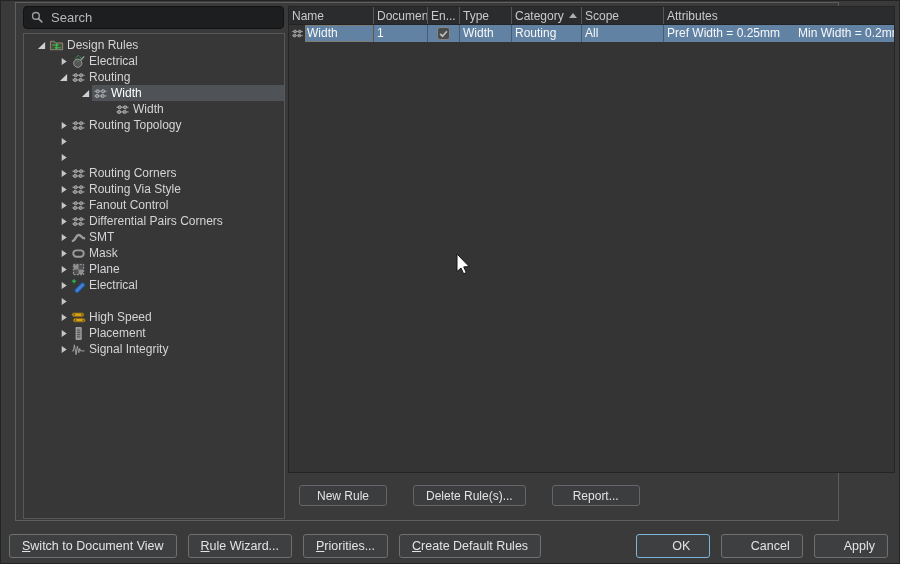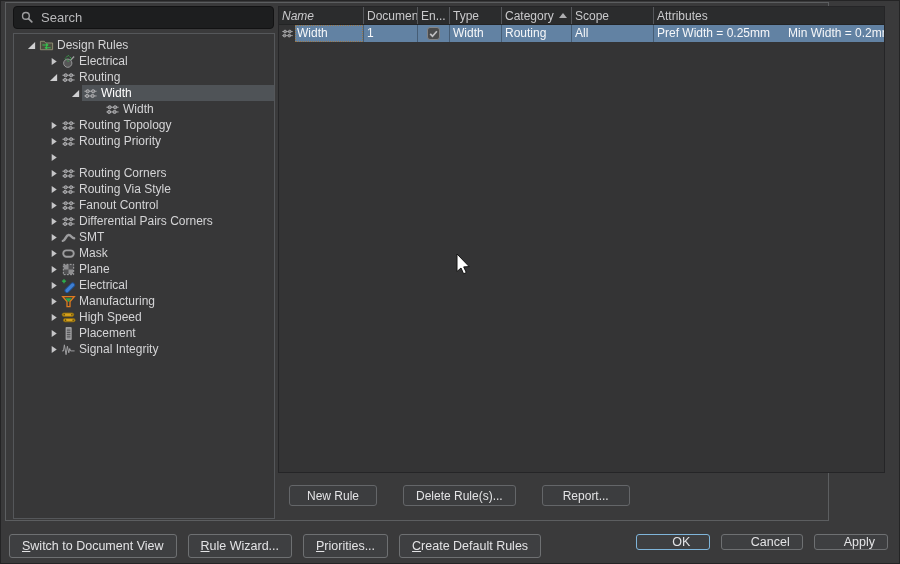--- a/index.html
+++ b/index.html
@@ -1,21 +1,21 @@
 <!DOCTYPE html>
 <html><head>
 <meta charset="utf-8">
 <style>
   html,body{margin:0;padding:0;background:#222;}
   #stage{position:relative;width:900px;height:564px;overflow:hidden;
     background:#3a3a3b;border:1px solid #242425;box-sizing:border-box;
     font-family:"Liberation Sans","DejaVu Sans",sans-serif;font-size:12px;color:#d4d4d6;
     -webkit-font-smoothing:antialiased;}
   
-  #main-panel{position:absolute;left:4px;top:1px;width:824px;height:519px;
+  #main-panel{position:absolute;left:14px;top:1px;width:824px;height:519px;
     border:1px solid #5c5e60;background:#3a3a3b;box-sizing:border-box;}
   
   #search-wrap{position:absolute;left:7px;top:3px;width:261px;height:23px;}
   #search-input{width:100%;height:100%;box-sizing:border-box;background:#1d1e1f;
     border:1px solid #121213;border-radius:4px;color:#c9c9cb;font:13px "Liberation Sans",sans-serif;
     padding:0 6px 0 27px;outline:none;}
   #search-input::placeholder{color:#b9b9bb;opacity:1;}
   #search-icon{position:absolute;left:7px;top:4px;width:15px;height:15px;pointer-events:none;}
   
   #tree-panel{position:absolute;left:7px;top:30px;width:262px;height:486px;
@@ -25,42 +25,42 @@
   .row-main{flex:1;display:flex;align-items:center;height:16px;min-width:0;}
   .row-main.sel{background:#4f5357;color:#ffffff;}
   .ticon{width:16px;height:16px;flex:0 0 16px;display:inline-flex;align-items:center;justify-content:center;margin-right:3px;}
   .tlabel{line-height:16px;}
   
   #table-panel{position:absolute;left:272px;top:3px;width:607px;height:467px;
     background:#343435;border:1px solid #252527;box-sizing:border-box;}
   #thead{display:flex;height:17px;background:#2b2c2d;border-bottom:1px solid #232425;}
   .hcell{box-sizing:border-box;color:#cacacc;line-height:16px;padding-left:3px;
     border-left:1px solid #55575b;display:flex;align-items:center;gap:5px;overflow:hidden;white-space:nowrap;}
-  .hcell:first-child{border-left:none;font-style:italic;}
+  .hcell:first-child{border-left:none;}
   #trow{display:flex;height:17px;}
   .rcell{box-sizing:border-box;background:#6282a3;color:#f6f7f9;line-height:17px;
     padding-left:3px;border-left:1px solid rgba(0,0,0,0.28);overflow:hidden;white-space:nowrap;}
   .rcell.name{display:flex;background:transparent;border-left:none;padding:0;}
   .name-iconbox{width:16px;flex:0 0 16px;display:flex;align-items:center;justify-content:center;background:#343435;}
   .name-text{flex:1;background:#6282a3;outline:1px dotted #9a7748;outline-offset:-1px;padding-left:2px;line-height:17px;}
   .rcell.en{display:flex;align-items:center;justify-content:center;padding-left:0;}
   .checkbox{width:13px;height:13px;border-radius:3px;background:#4a4b4c;border:1px solid #828385;
     box-sizing:border-box;display:flex;align-items:center;justify-content:center;}
   .attr-seg{margin-right:18px;}
   
   .btn{background:#3e3f41;border:1px solid #6e7072;border-radius:3px;color:#e3e3e5;
     font:12px "Liberation Sans",sans-serif;display:inline-flex;align-items:center;justify-content:center;
     box-sizing:border-box;cursor:default;padding:0 12px;white-space:nowrap;}
   .btn u{text-decoration:underline;}
   #rule-btn-row{position:absolute;left:283px;top:482px;height:21px;display:flex;gap:26px;}
   #rule-btn-row .btn{height:21px;min-width:88px;background:#3c3d3f;border-color:#646669;}
   #footer-left{position:absolute;left:8px;top:533px;height:24px;display:flex;gap:11px;}
   #footer-left .btn{height:24px;font-size:12.5px;}
   #footer-right{position:absolute;right:11px;top:533px;height:24px;display:flex;gap:11px;}
-  #footer-right .btn{height:16px;min-width:72px;font-size:12.5px;padding-left:29px;}
+  #footer-right .btn{height:24px;min-width:72px;font-size:12.5px;padding-left:29px;}
   #footer-right .btn.default{border-color:#7fb5da;min-width:74px;}
   
   #mouse-cursor{position:absolute;left:455px;top:253px;width:14px;height:21px;pointer-events:none;}
 </style>
 </head>
 <body>
 
 <svg width="0" height="0" style="position:absolute" aria-hidden="true">
   <defs>
     <symbol id="s-folder-swap-icon" viewBox="0 0 16 16">
@@ -234,28 +234,20 @@
             </span>
             <span class="tlabel">Routing Topology</span>
           </span>
         </div>
         <div class="tree-row">
           <span class="arrow" style="margin-left: 33px;">
             <svg width="9" height="9">
               <use href="#s-arrow-collapsed"></use>
             </svg>
           </span>
-          <span class="row-main">
-            <span class="ticon">
-              <svg width="15" height="15">
-                <use href="#s-net-icon"></use>
-              </svg>
-            </span>
-            <span class="tlabel">Routing Priority</span>
-          </span>
         </div>
         <div class="tree-row">
           <span class="arrow" style="margin-left: 33px;">
             <svg width="9" height="9">
               <use href="#s-arrow-collapsed"></use>
             </svg>
           </span>
         </div>
         <div class="tree-row">
           <span class="arrow" style="margin-left: 33px;">
@@ -375,28 +367,20 @@
               </svg>
             </span>
             <span class="tlabel">Electrical</span>
           </span>
         </div>
         <div class="tree-row">
           <span class="arrow" style="margin-left: 33px;">
             <svg width="9" height="9">
               <use href="#s-arrow-collapsed"></use>
             </svg>
-          </span>
-          <span class="row-main">
-            <span class="ticon">
-              <svg width="15" height="15">
-                <use href="#s-manufacturing-icon"></use>
-              </svg>
-            </span>
-            <span class="tlabel">Manufacturing</span>
           </span>
         </div>
         <div class="tree-row">
           <span class="arrow" style="margin-left: 33px;">
             <svg width="9" height="9">
               <use href="#s-arrow-collapsed"></use>
             </svg>
           </span>
           <span class="row-main">
             <span class="ticon">

